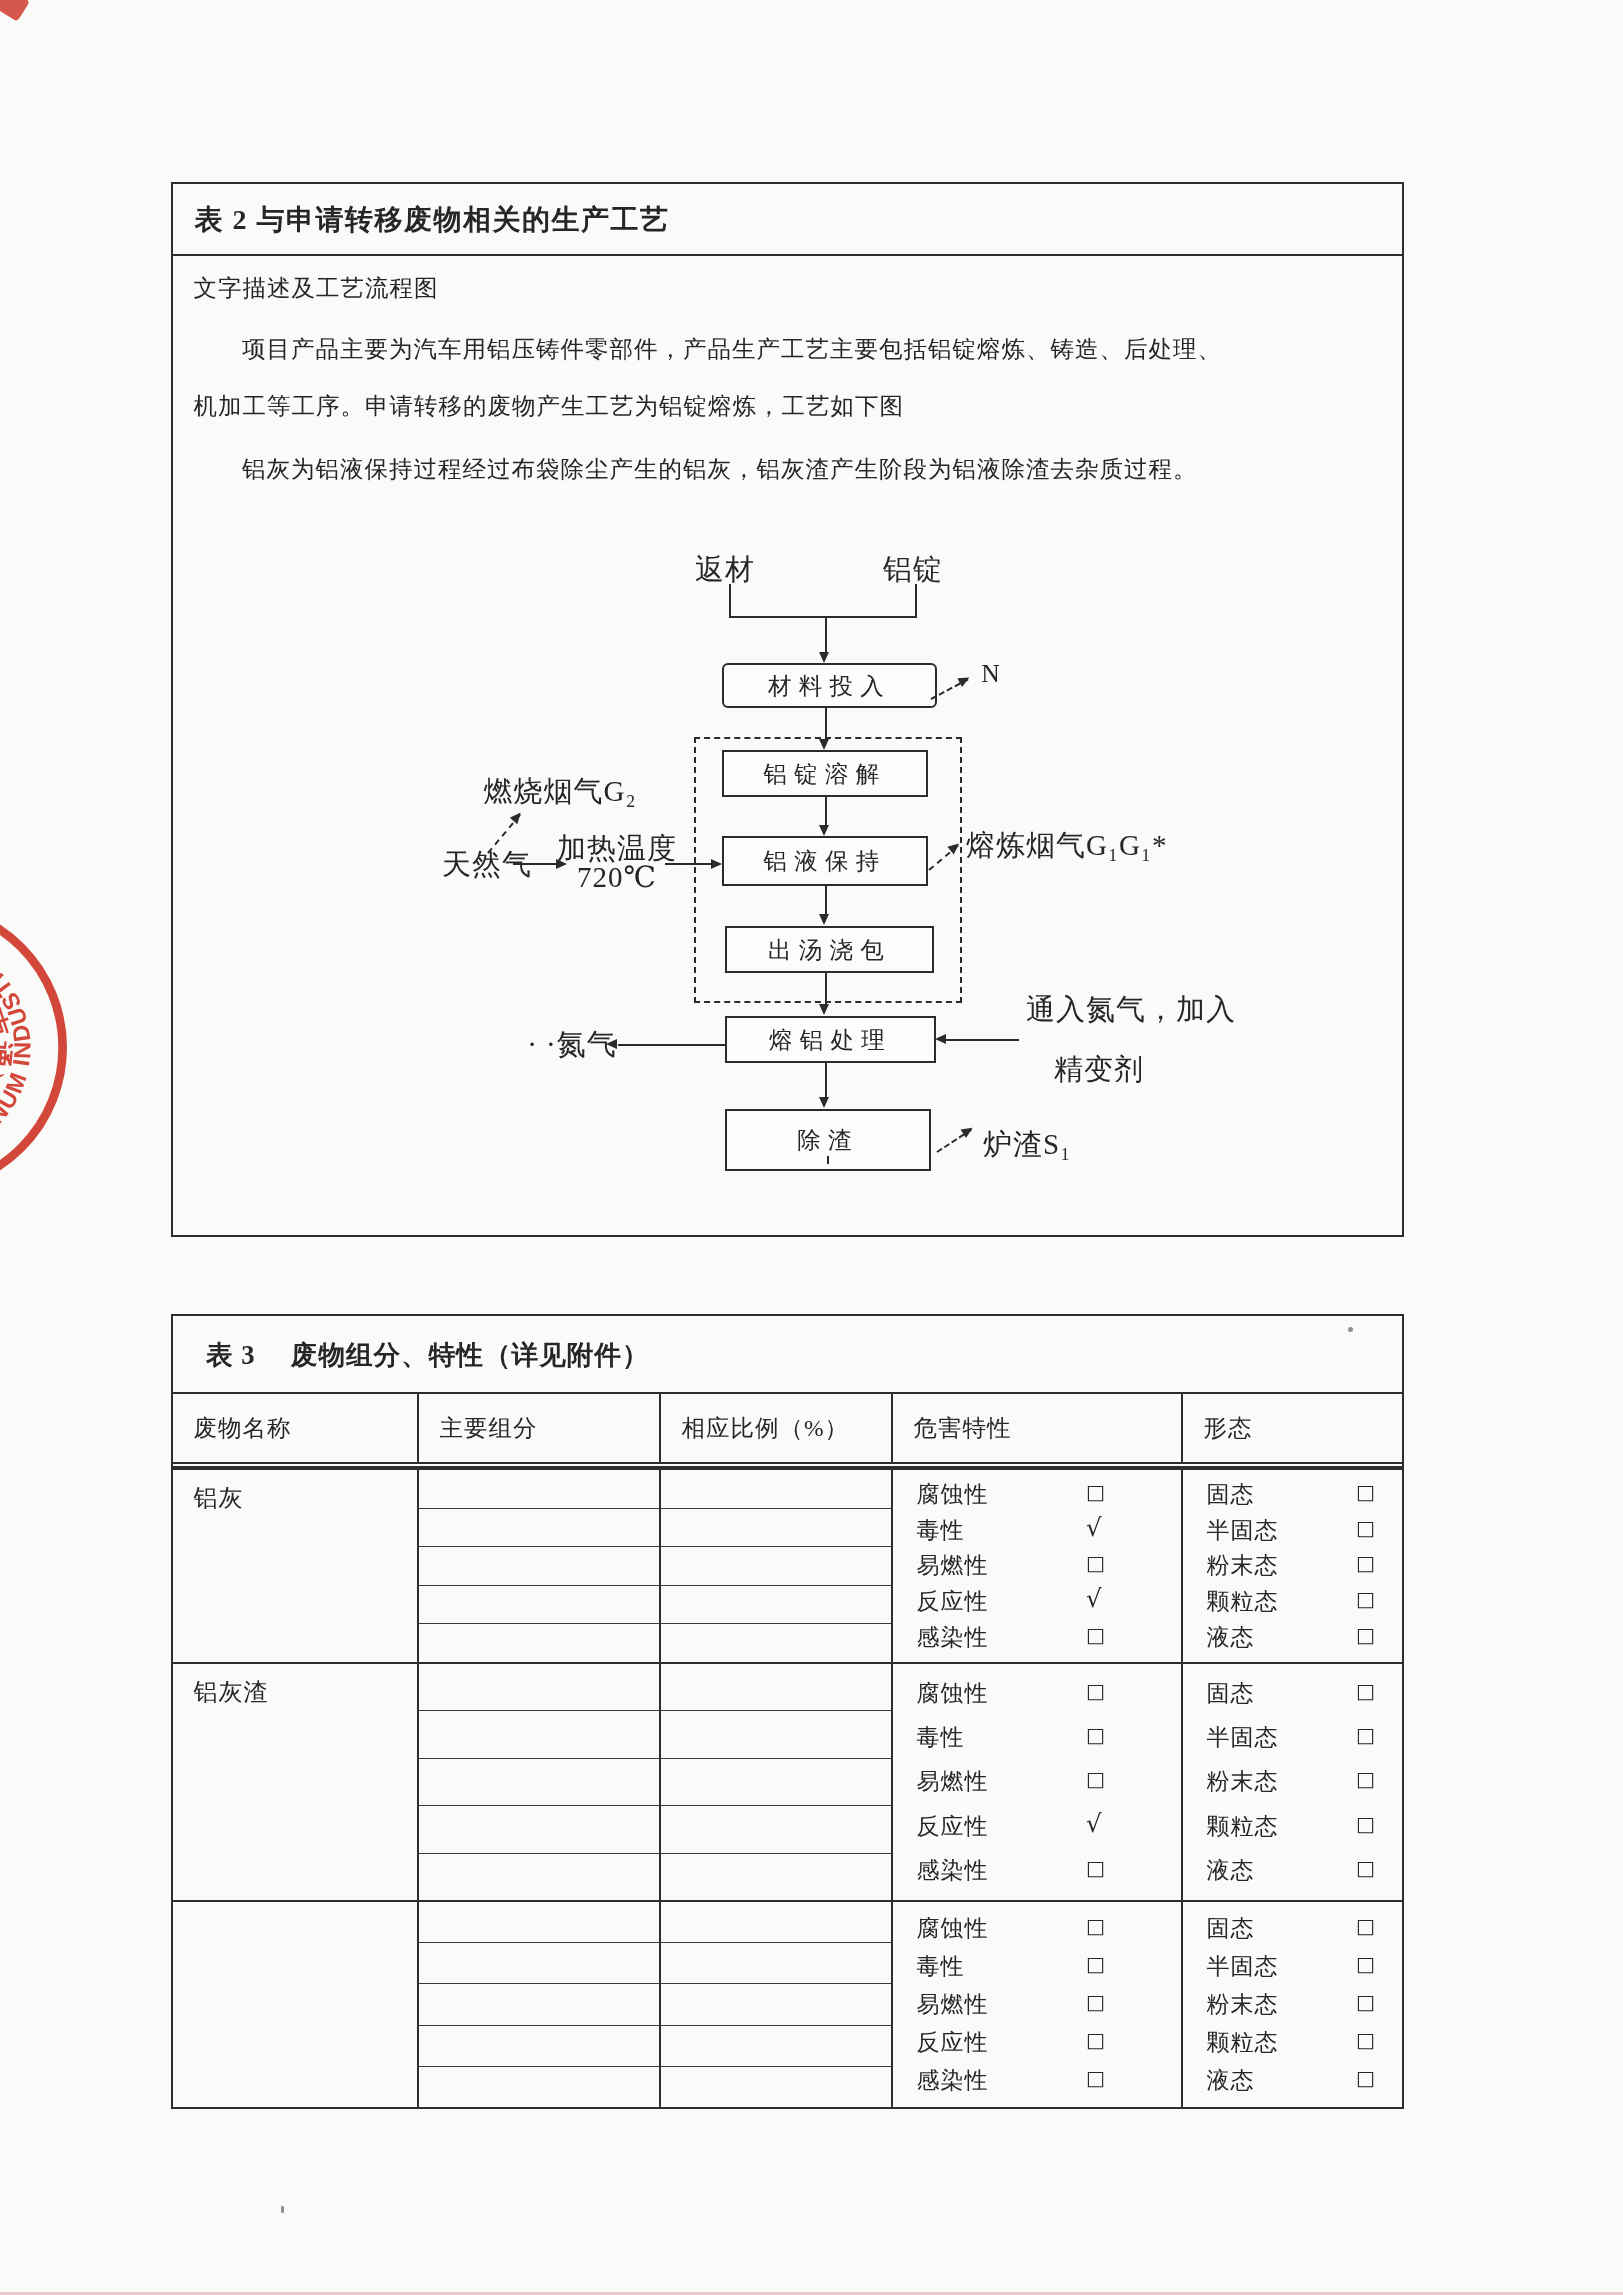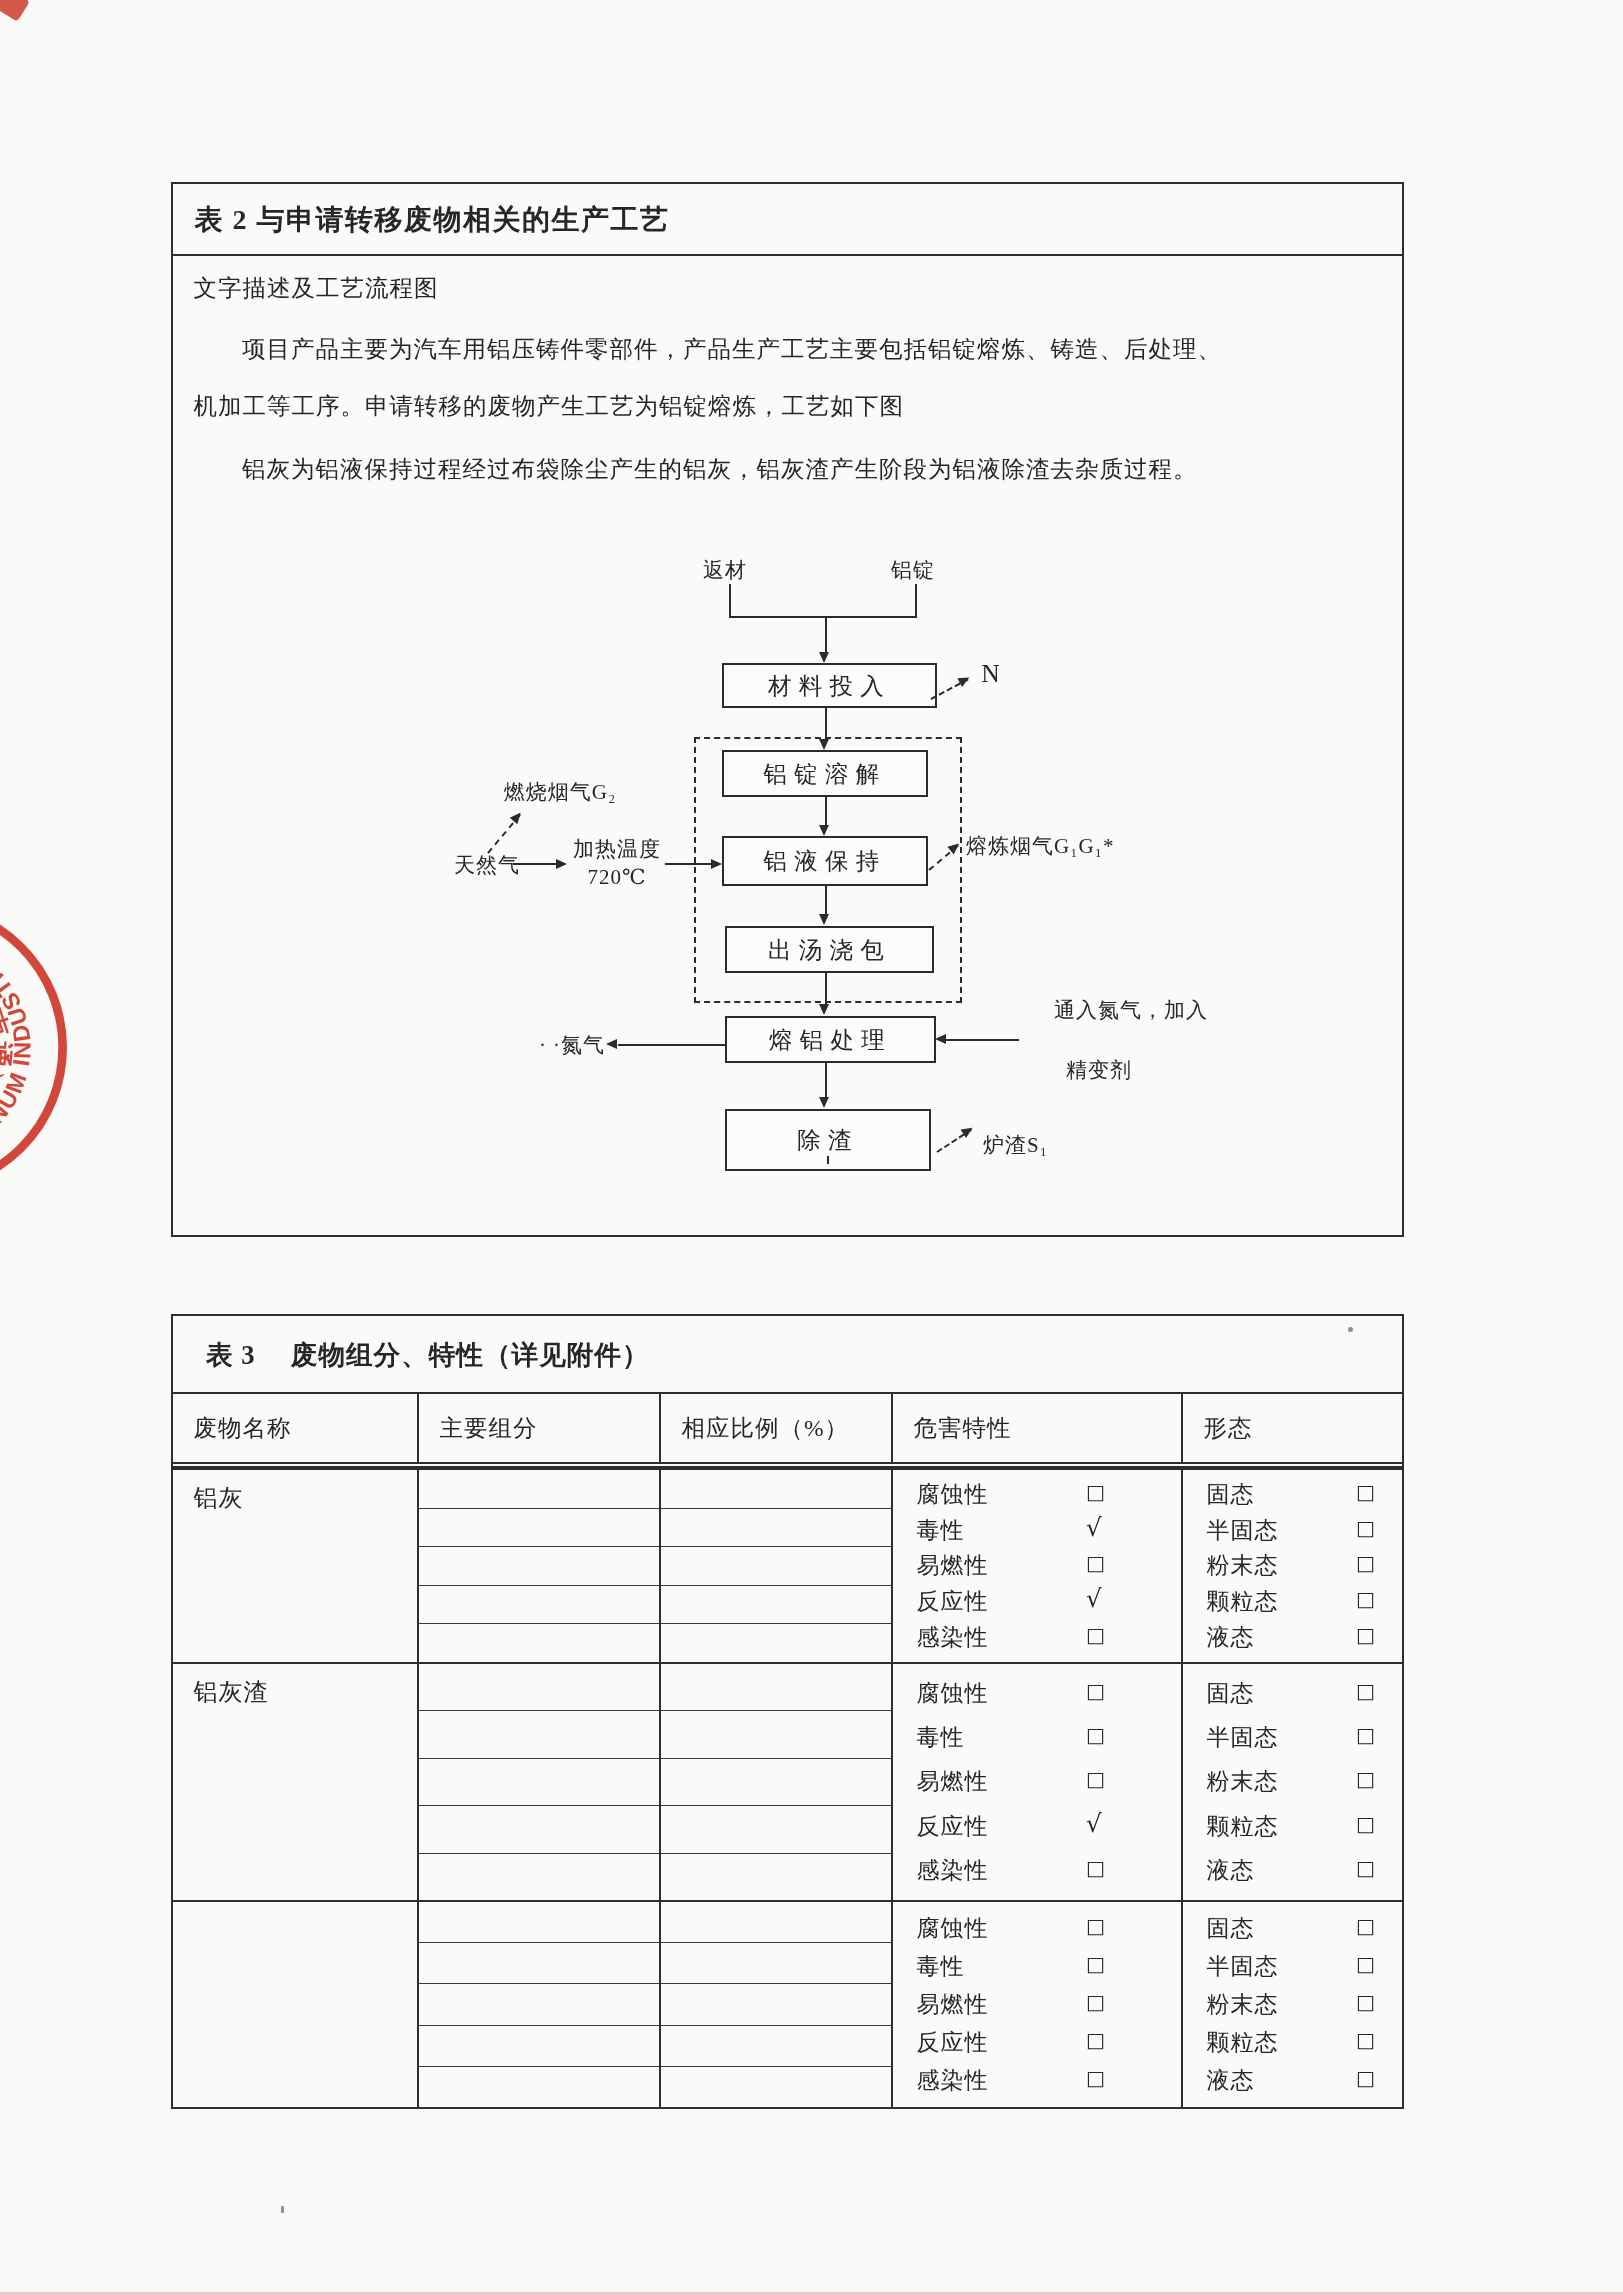--- a/index.html
+++ b/index.html
@@ -18,21 +18,21 @@
     white-space:nowrap;
   }
   .para { position:absolute; font-size:23.5px; line-height:29px; letter-spacing:1px; white-space:nowrap; }
   
   .flow { position:absolute; left:0; top:0; width:100%; height:100%; }
   .fbox {
     position:absolute; border:2px solid #2b2b2b; background:#fcfcfa;
     display:flex; align-items:center; justify-content:center;
     font-size:23.5px; letter-spacing:7.2px; white-space:nowrap;
   }
-  .flabel { position:absolute; font-size:21px; white-space:nowrap; transform:translate(-50%,-50%); letter-spacing:1px; }
+  .flabel { position:absolute; font-size:29px; white-space:nowrap; transform:translate(-50%,-50%); letter-spacing:1px; }
   .flabel.start { transform:translate(0,-50%); }
   .vline { position:absolute; width:2px; background:#2b2b2b; }
   .hline { position:absolute; height:2px; background:#2b2b2b; }
   .vhead { position:absolute; width:0; height:0;
     border-left:5.6px solid transparent; border-right:5.6px solid transparent;
     border-top:11.2px solid #2b2b2b; }
   .rhead { position:absolute; width:0; height:0;
     border-top:5.6px solid transparent; border-bottom:5.6px solid transparent;
     border-left:11.2px solid #2b2b2b; }
   .lhead { position:absolute; width:0; height:0;
@@ -104,21 +104,21 @@
 
       <div class="flabel" style="left:552px; top:386px;">返材</div>
       <div class="flabel" style="left:740px; top:386px;">铝锭</div>
 
       <div class="vline" style="left:556px; top:400px; height:32px;"></div>
       <div class="vline" style="left:742px; top:400px; height:32px;"></div>
       <div class="hline" style="left:556px; top:432px; width:188px;"></div>
       <div class="vline" style="left:652px; top:432px; height:37px;"></div>
       <div class="vhead" style="left:646px; top:468px;"></div>
 
-      <div class="fbox" style="left:549px; top:479px; width:215px; height:45px;">材料投入</div>
+      <div class="fbox" style="left:549px; top:479px; width:215px; height:45px;border-radius:6px;">材料投入</div>
 
       <div class="darrow" style="left:758px; top:514px; width:42px; transform:rotate(-28deg);"></div>
       <div class="flabel" style="left:818px; top:490px; font-size:25.6px;">N</div>
 
       <div class="dashrect" style="left:521px; top:553px; width:268px; height:266px;"></div>
 
       <div class="vline" style="left:652px; top:524px; height:31px;"></div>
       <div class="vhead" style="left:646px; top:555px;"></div>
       <div class="fbox" style="left:549px; top:566px; width:206px; height:47px;">铝锭溶解</div>
 

